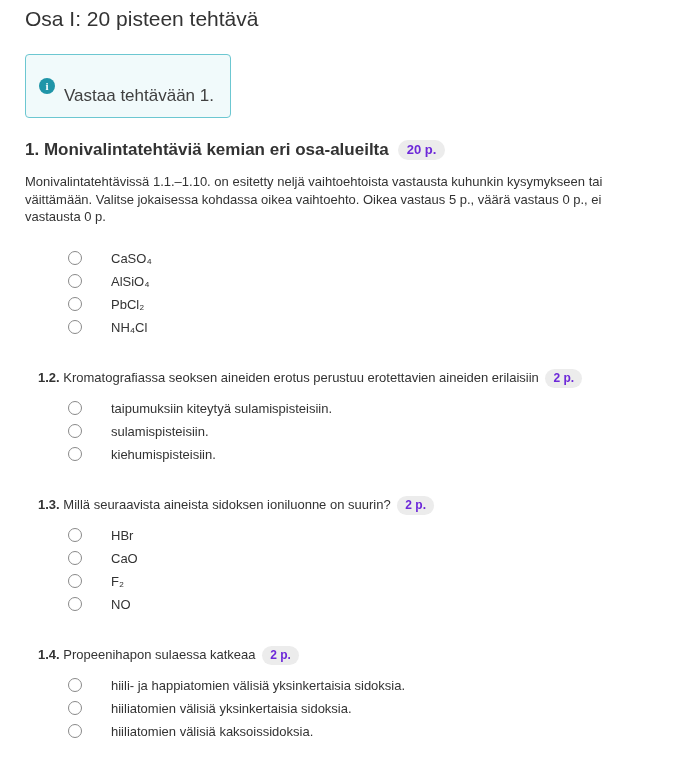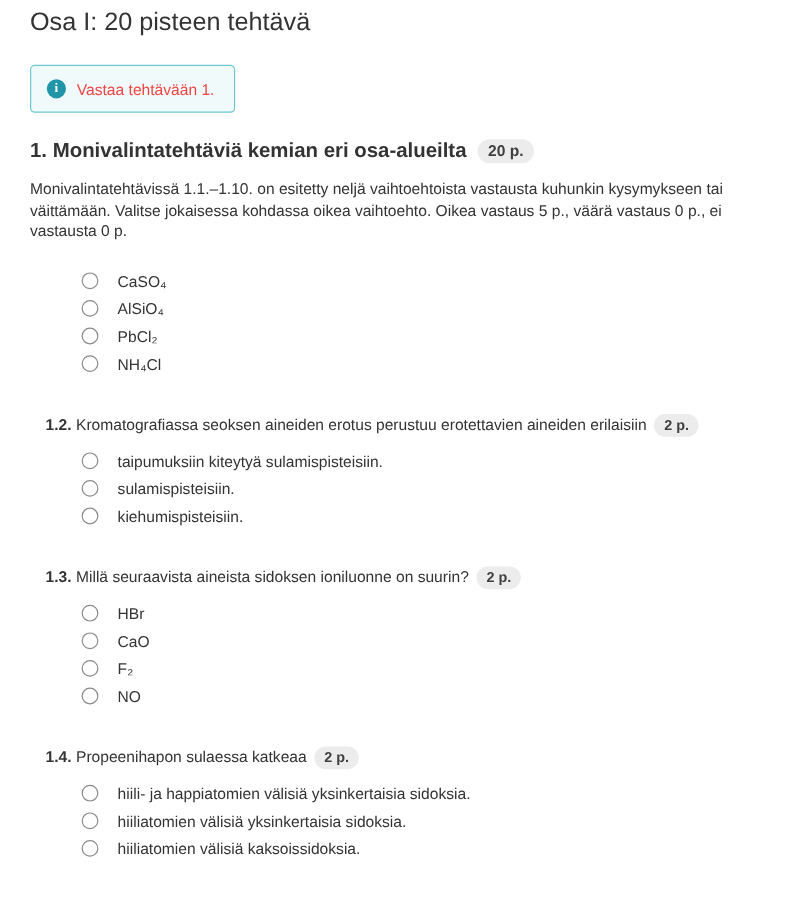--- a/index.html
+++ b/index.html
@@ -45,41 +45,42 @@
     color: #ffffff;
     font-size: 11px;
     font-weight: 700;
     font-family: "Liberation Serif", serif;
     display: inline-flex;
     align-items: center;
     justify-content: center;
     flex-shrink: 0;
   }
   .notice-text {
-    font-size: 13px;
-    color: #ef4444;
+    font-size: 17px;
+    color: #404040;
+    margin-top: 20px;
   }
   .exercise-title {
     display: flex;
     align-items: center;
     gap: 9px;
     font-size: 17px;
     font-weight: 700;
     line-height: 21px;
     margin: 21px 0 13px 0;
   }
   .badge {
     display: inline-block;
     background: #ececec;
     border-radius: 12px;
     padding: 2px 9px 3px 9px;
     font-size: 13px;
     font-weight: 700;
     line-height: 15px;
-    color: #404040;
+    color: #6d28d9;
     white-space: nowrap;
   }
   .badge-sm {
     font-size: 12px;
     padding: 2px 8px;
     margin-left: 3px;
   }
   .instructions {
     font-size: 13px;
     line-height: 17.5px;
@@ -97,21 +98,21 @@
     line-height: 16px;
   }
   .q-num { font-weight: 700; }
   .options {
     margin-top: 9px;
     margin-left: 30px;
   }
   .option-row {
     display: flex;
     align-items: center;
-    gap: 16px;
+    gap: 29px;
     padding: 4px 0;
     height: 23px;
     cursor: pointer;
   }
   .radio {
     width: 14px;
     height: 14px;
     border: 1.5px solid #8a8a8a;
     border-radius: 50%;
     background: #ffffff;

